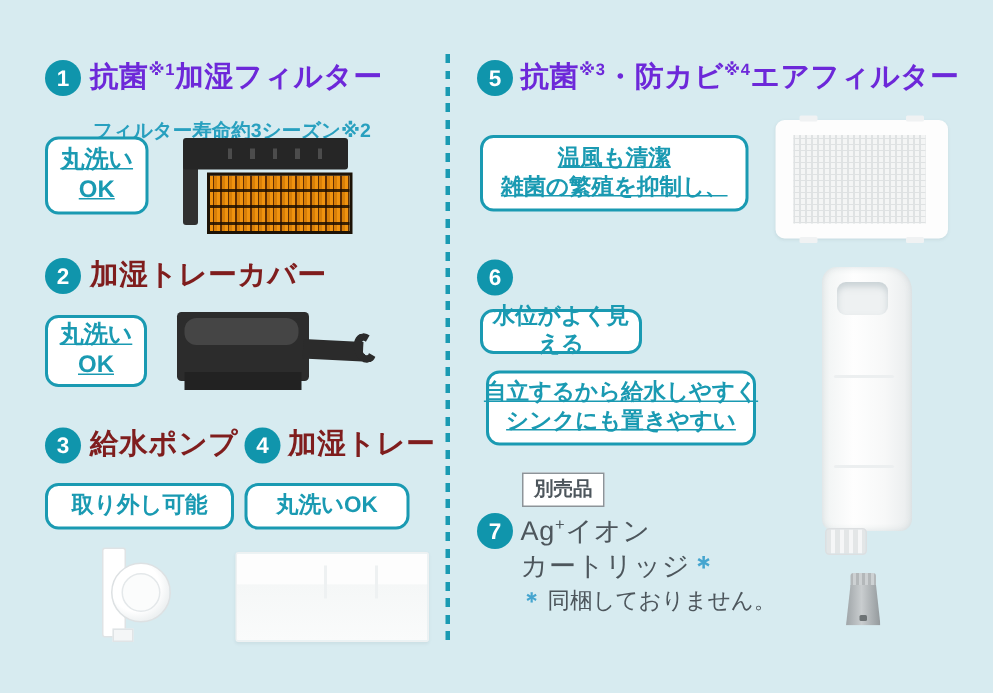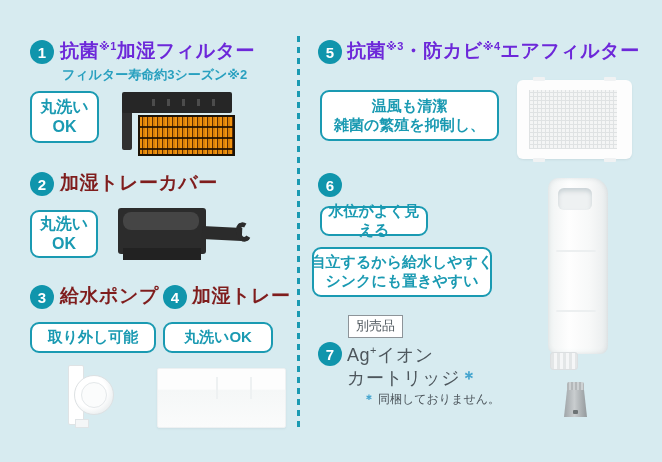--- a/index.html
+++ b/index.html
@@ -11,36 +11,36 @@
     background:repeating-linear-gradient(180deg,#1a9ab2 0 6px,transparent 6px 11px);}
 
   
   .num{position:absolute;width:24px;height:24px;border-radius:50%;background:#1095ac;color:#fff;
     font-weight:bold;font-size:15px;display:flex;align-items:center;justify-content:center;}
 
   
   .title{position:absolute;font-size:19px;color:#7f1d1d;letter-spacing:.5px;white-space:nowrap;}
   .title.blue{color:#6d28d9;font-weight:bold;}
   .title sup{font-size:11px;font-weight:bold;}
-  .subtitle{position:absolute;font-size:13px;font-weight:bold;color:#28a0bf;white-space:nowrap;}
+  .subtitle{position:absolute;font-size:13px;font-weight:bold;color:#28a0bf;white-space:nowrap;margin-top:12px;}
 
   
   .badge{position:absolute;background:#fff;border:2px solid #1a9ab2;border-radius:9px;color:#1a9ab2;
     font-weight:bold;display:flex;flex-direction:column;align-items:center;justify-content:center;
     text-align:center;line-height:1.25;font-size:15px;box-sizing:border-box;}
   .badge.big{font-size:16px;}
-  .badge span{display:block;white-space:nowrap;}
+  .badge span{display:block;white-space:nowrap;text-decoration:underline;}
 
   
   .tag{position:absolute;font-size:13px;color:#4d565c;background:#fff;border:1px solid #8d9499;
-    padding:1px 7px 2px;white-space:nowrap;}
+    padding:1px 7px 2px;white-space:nowrap;font-weight:bold;}
   .title7{position:absolute;font-size:18px;color:#4d565c;line-height:23px;letter-spacing:.5px;}
   .title7 sup{font-size:11px;}
   .title7 .ast{color:#45a5cf;font-weight:bold;}
-  .note{position:absolute;font-size:12px;color:#4d565c;white-space:nowrap;margin-left:16px;}
+  .note{position:absolute;font-size:15px;color:#4d565c;white-space:nowrap;}
   .note .ast{color:#45a5cf;font-weight:bold;margin-right:3px;}
 
   
   .img{position:absolute;}
 
   
   .f-bar{position:absolute;left:3px;top:2px;width:110px;height:21px;background:#262626;border-radius:2px;}
   .f-bar::after{content:'';position:absolute;left:30px;top:7px;width:70px;height:7px;
     background:repeating-linear-gradient(90deg,#4c4c4c 0 3px,transparent 3px 15px);}
   .f-handle{position:absolute;left:3px;top:14px;width:10px;height:46px;background:#303030;border-radius:2px;}
@@ -154,21 +154,21 @@
   <div class="img img-airfilter" style="left:517px;top:80px;width:115px;height:79px">
     <div class="af-tab" style="left:16px;top:-3px"></div>
     <div class="af-tab" style="right:16px;top:-3px"></div>
     <div class="af-mesh"></div>
     <div class="af-tab" style="left:16px;bottom:-3px"></div>
     <div class="af-tab" style="right:16px;bottom:-3px"></div>
   </div>
 
   <span class="num" style="left:318px;top:173px">6</span>
   <div class="badge" style="left:320px;top:206px;width:108px;height:30px">水位がよく見える</div>
-  <div class="badge" style="left:312px;top:247px;width:180px;height:50px">
+  <div class="badge" style="left:324px;top:247px;width:180px;height:50px">
     <span>自立するから給水しやすく</span>
     <span>シンクにも置きやすい</span>
   </div>
   <div class="img" style="left:546px;top:172px;width:64px;height:200px">
     <div class="tk-body"></div>
     <div class="tk-handle"></div>
     <div class="tk-crease" style="top:78px"></div>
     <div class="tk-crease" style="top:138px"></div>
     <div class="tk-cap"></div>
   </div>

